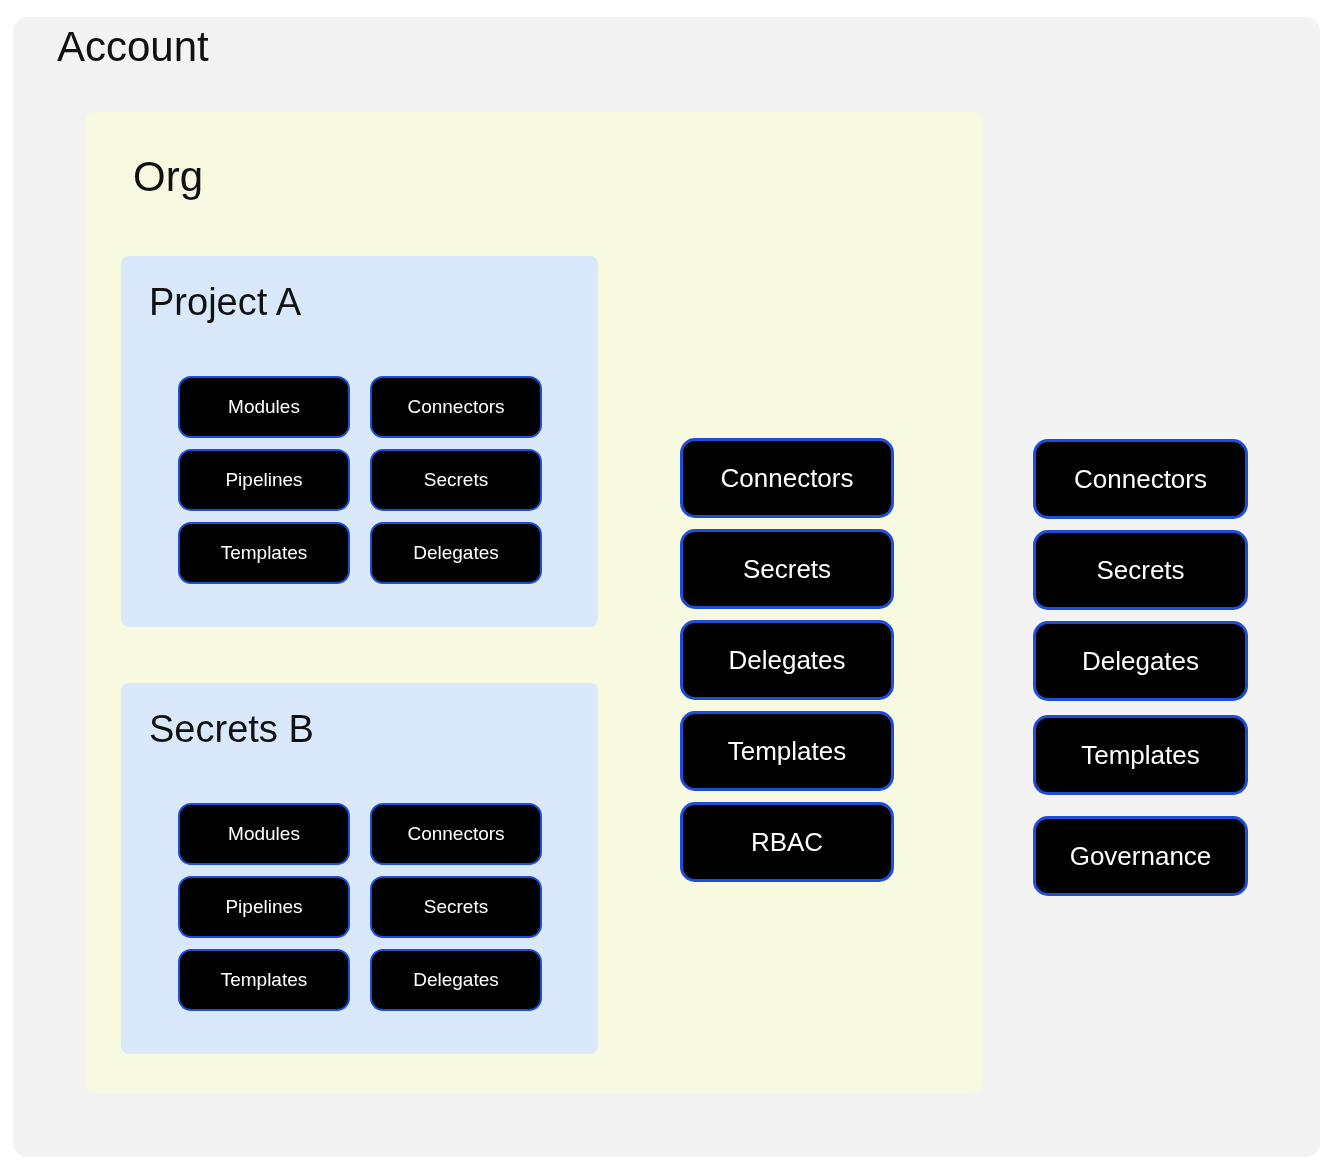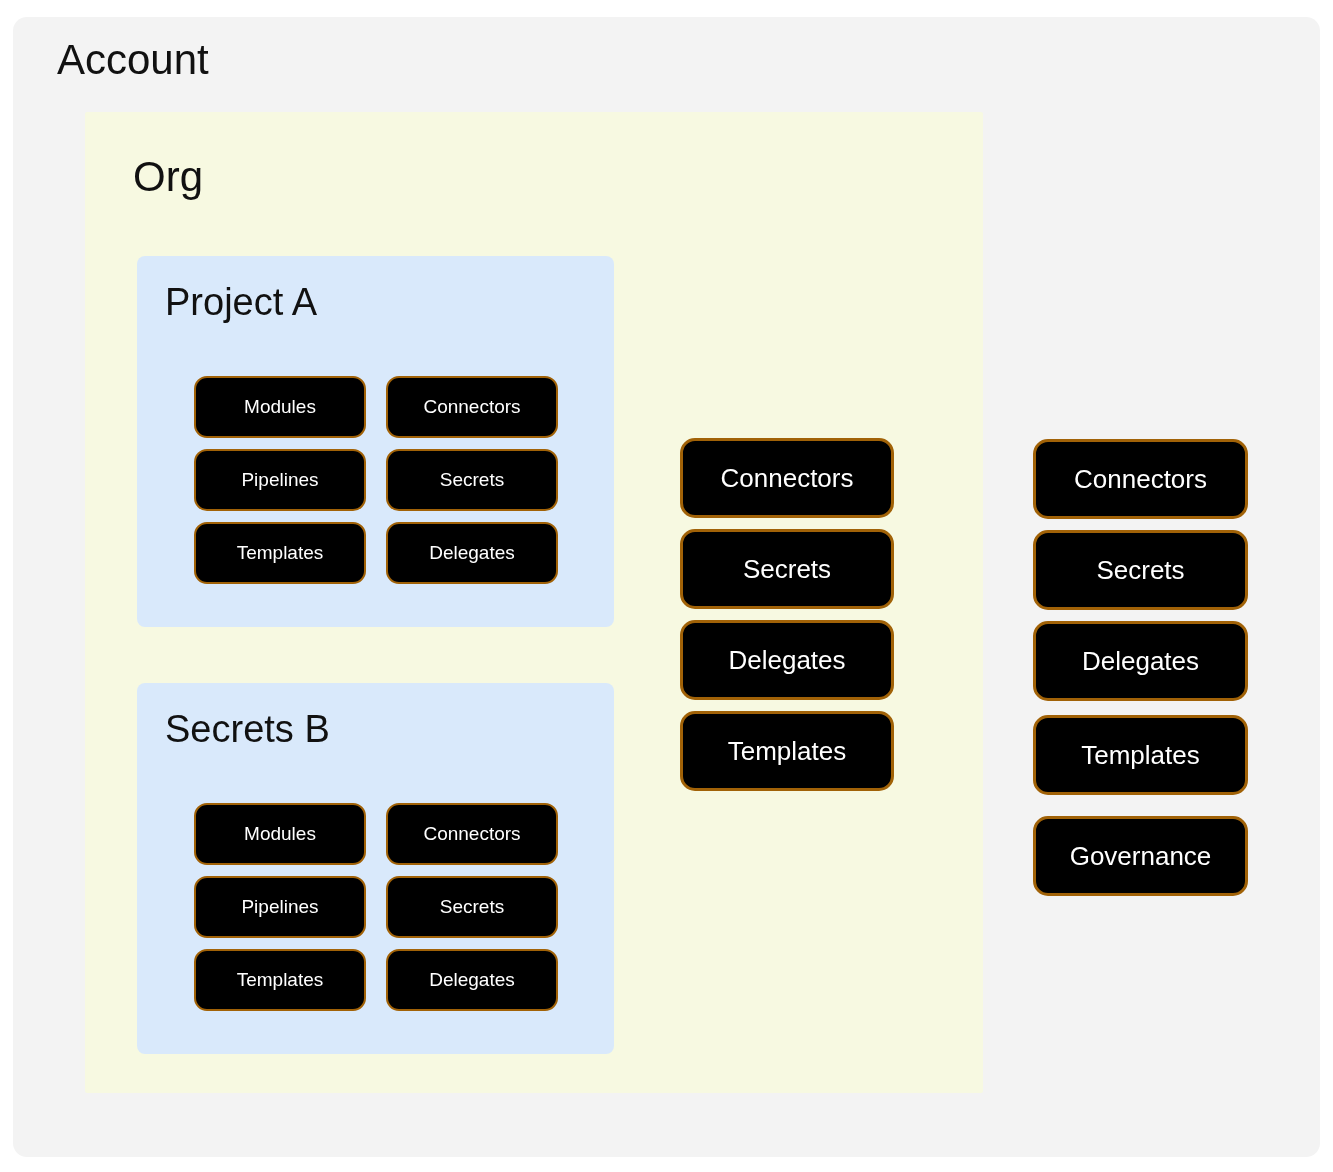--- a/index.html
+++ b/index.html
@@ -20,52 +20,51 @@
     left: 13px;
     top: 17px;
     width: 1307px;
     height: 1140px;
     background: #f3f3f3;
     border-radius: 14px;
   }
   .account-title {
     position: absolute;
     left: 44px;
-    top: 22px;
+    top: 9px;
     font-size: 42px;
     line-height: 1;
     color: #111111;
     white-space: nowrap;
   }
   .org-box {
     position: absolute;
     left: 72px;
     top: 95px;
     width: 898px;
     height: 981px;
     background: #f7f9e1;
-    border-radius: 2px;
+    border-radius: 10px;
   }
   .org-title {
     position: absolute;
     left: 48px;
     top: 44px;
     font-size: 42px;
     line-height: 1;
     color: #111111;
     white-space: nowrap;
   }
   .project-box {
     position: absolute;
     left: 36px;
     width: 477px;
     height: 371px;
     background: #d9e9fb;
     border-radius: 8px;
-    margin-left: 16px;
   }
   .project-a { top: 144px; }
   .project-b { top: 571px; }
   .project-title {
     position: absolute;
     left: 28px;
     top: 27px;
     font-size: 38px;
     line-height: 1;
     color: #111111;
@@ -77,21 +76,21 @@
     top: 120px;
     display: grid;
     grid-template-columns: 172px 172px;
     column-gap: 20px;
     row-gap: 11px;
   }
   .pill {
     box-sizing: border-box;
     background: #000000;
     color: #ffffff;
-    border: 3px solid #a16207;
+    border: 3px solid #1d4ed8;
     display: flex;
     align-items: center;
     justify-content: center;
     text-align: center;
     white-space: nowrap;
   }
   .pill.small {
     width: 172px;
     height: 62px;
     border-radius: 13px;
@@ -156,20 +155,21 @@
           <div class="pill small">Templates</div>
           <div class="pill small">Delegates</div>
         </div>
       </div>
 
       <div class="org-pill-col">
         <div class="pill large">Connectors</div>
         <div class="pill large">Secrets</div>
         <div class="pill large">Delegates</div>
         <div class="pill large">Templates</div>
+        <div class="pill large">RBAC</div>
       </div>
     </div>
 
     <div class="account-pill-col">
       <div class="pill large">Connectors</div>
       <div class="pill large">Secrets</div>
       <div class="pill large">Delegates</div>
       <div class="pill large">Templates</div>
       <div class="pill large">Governance</div>
     </div>

